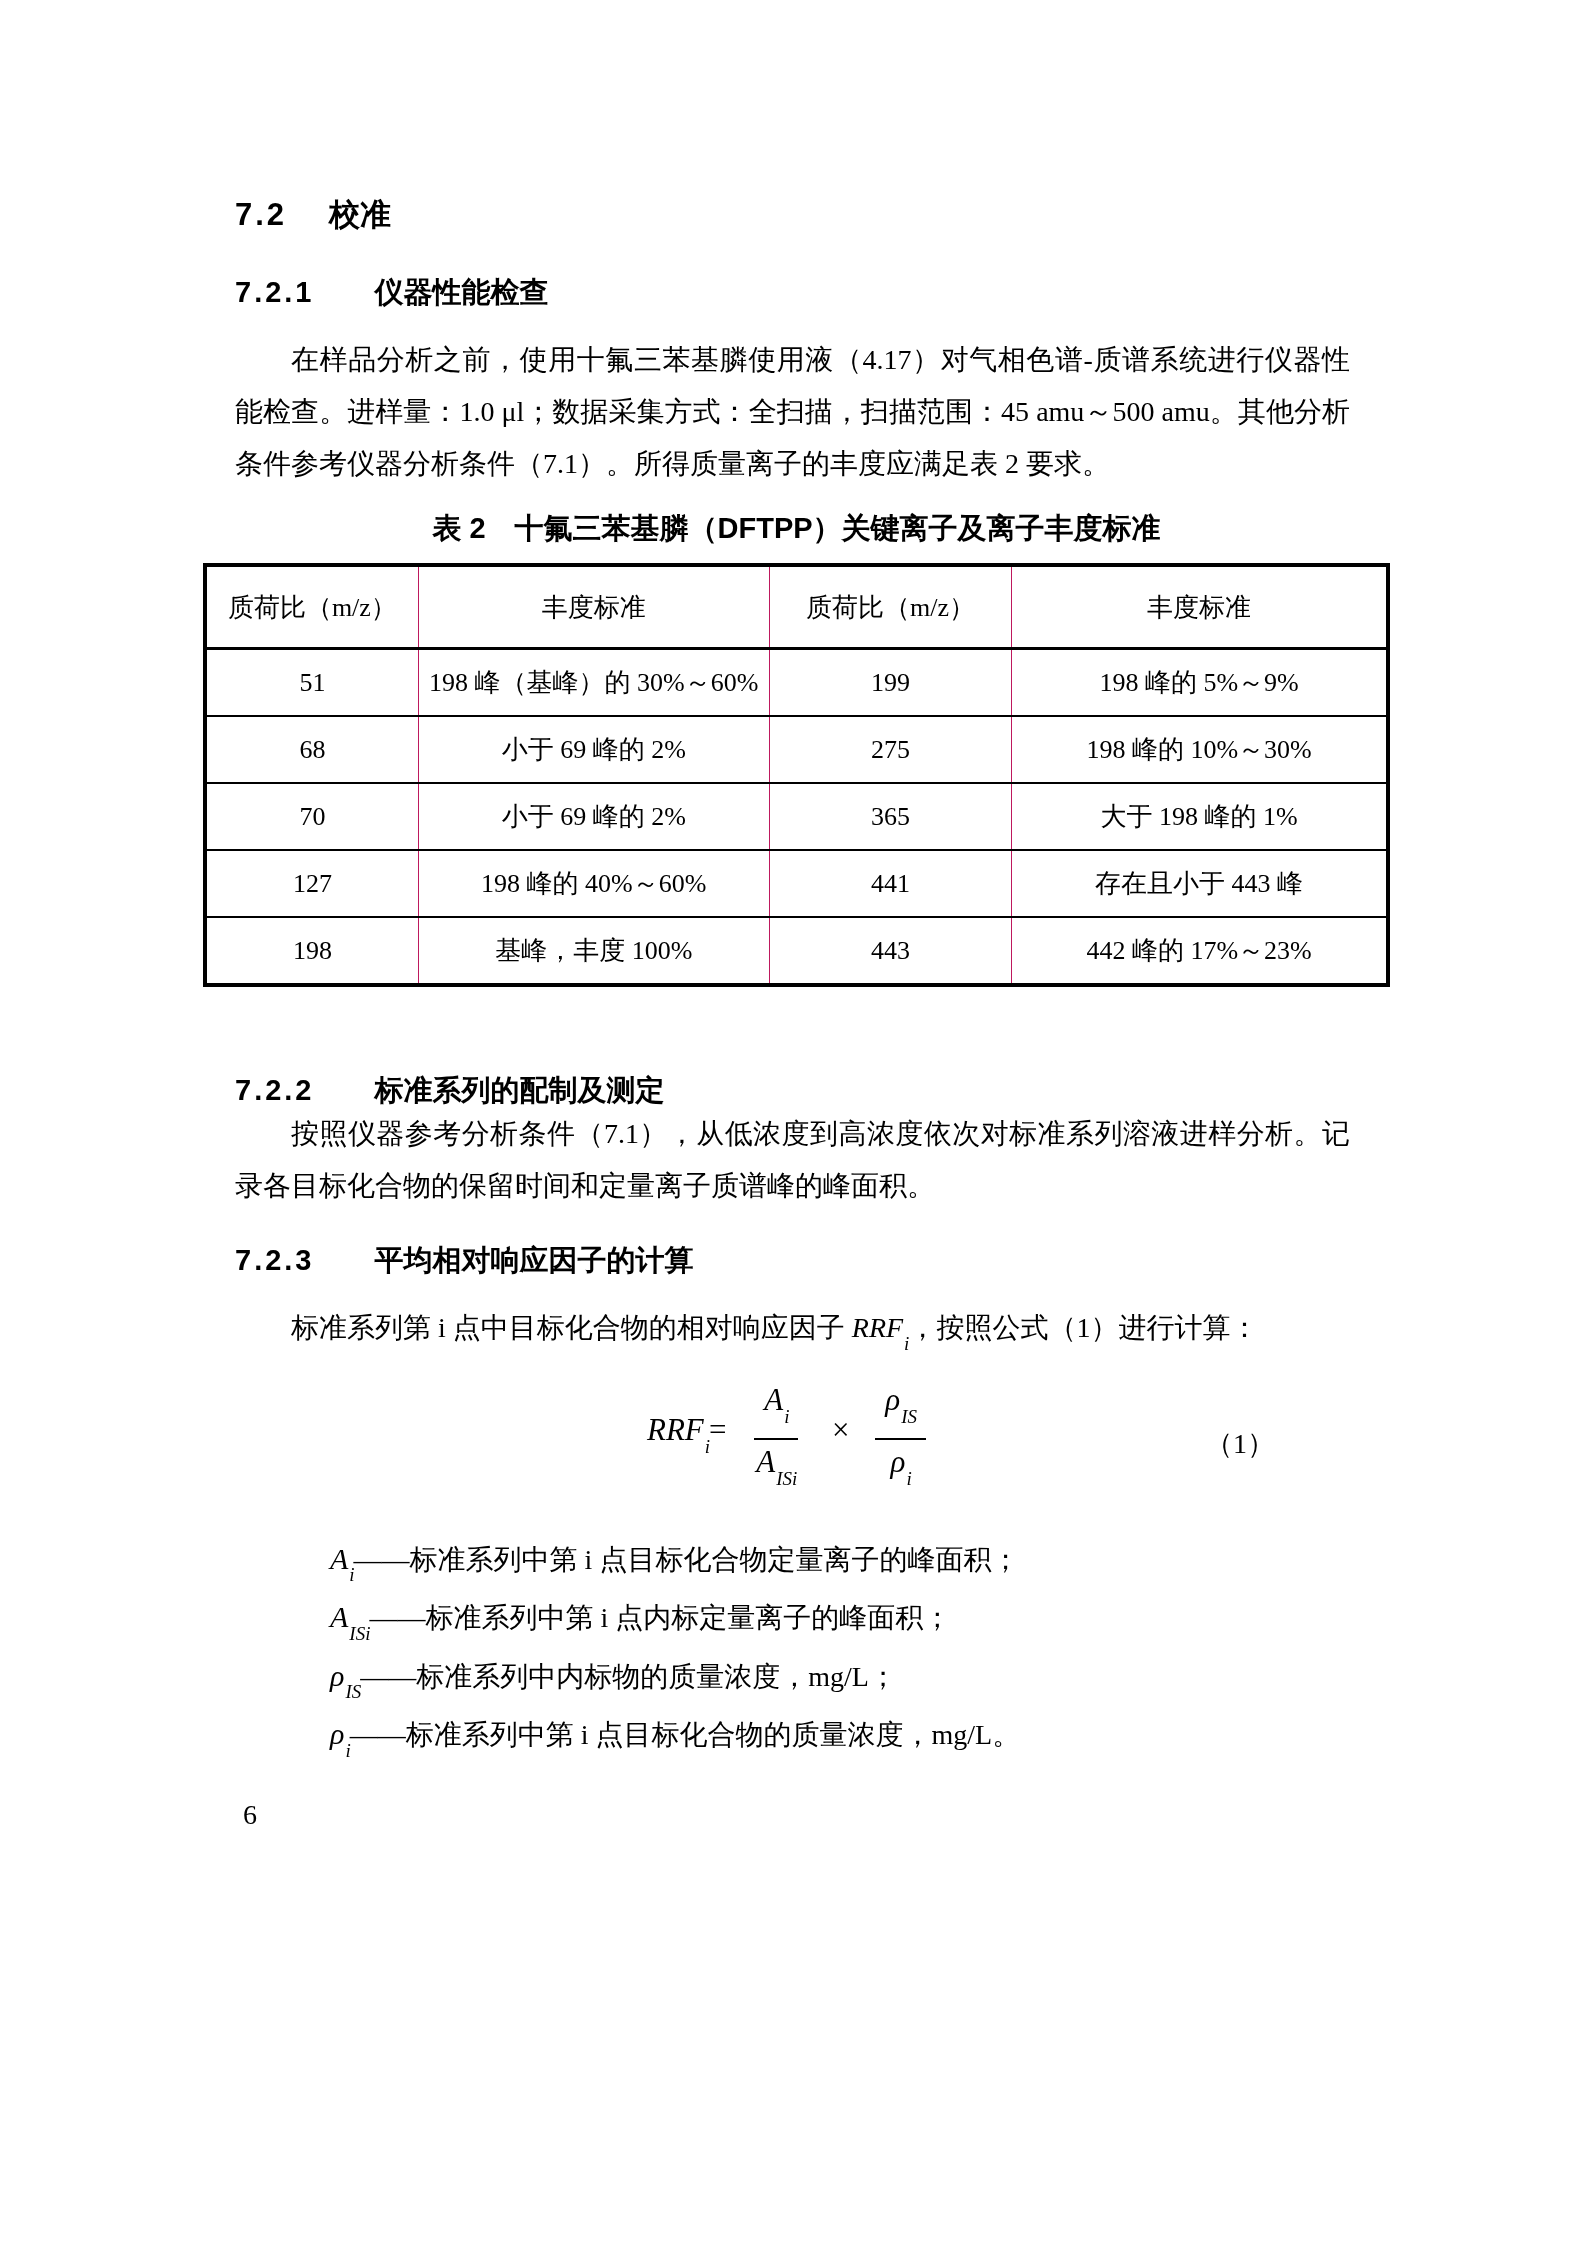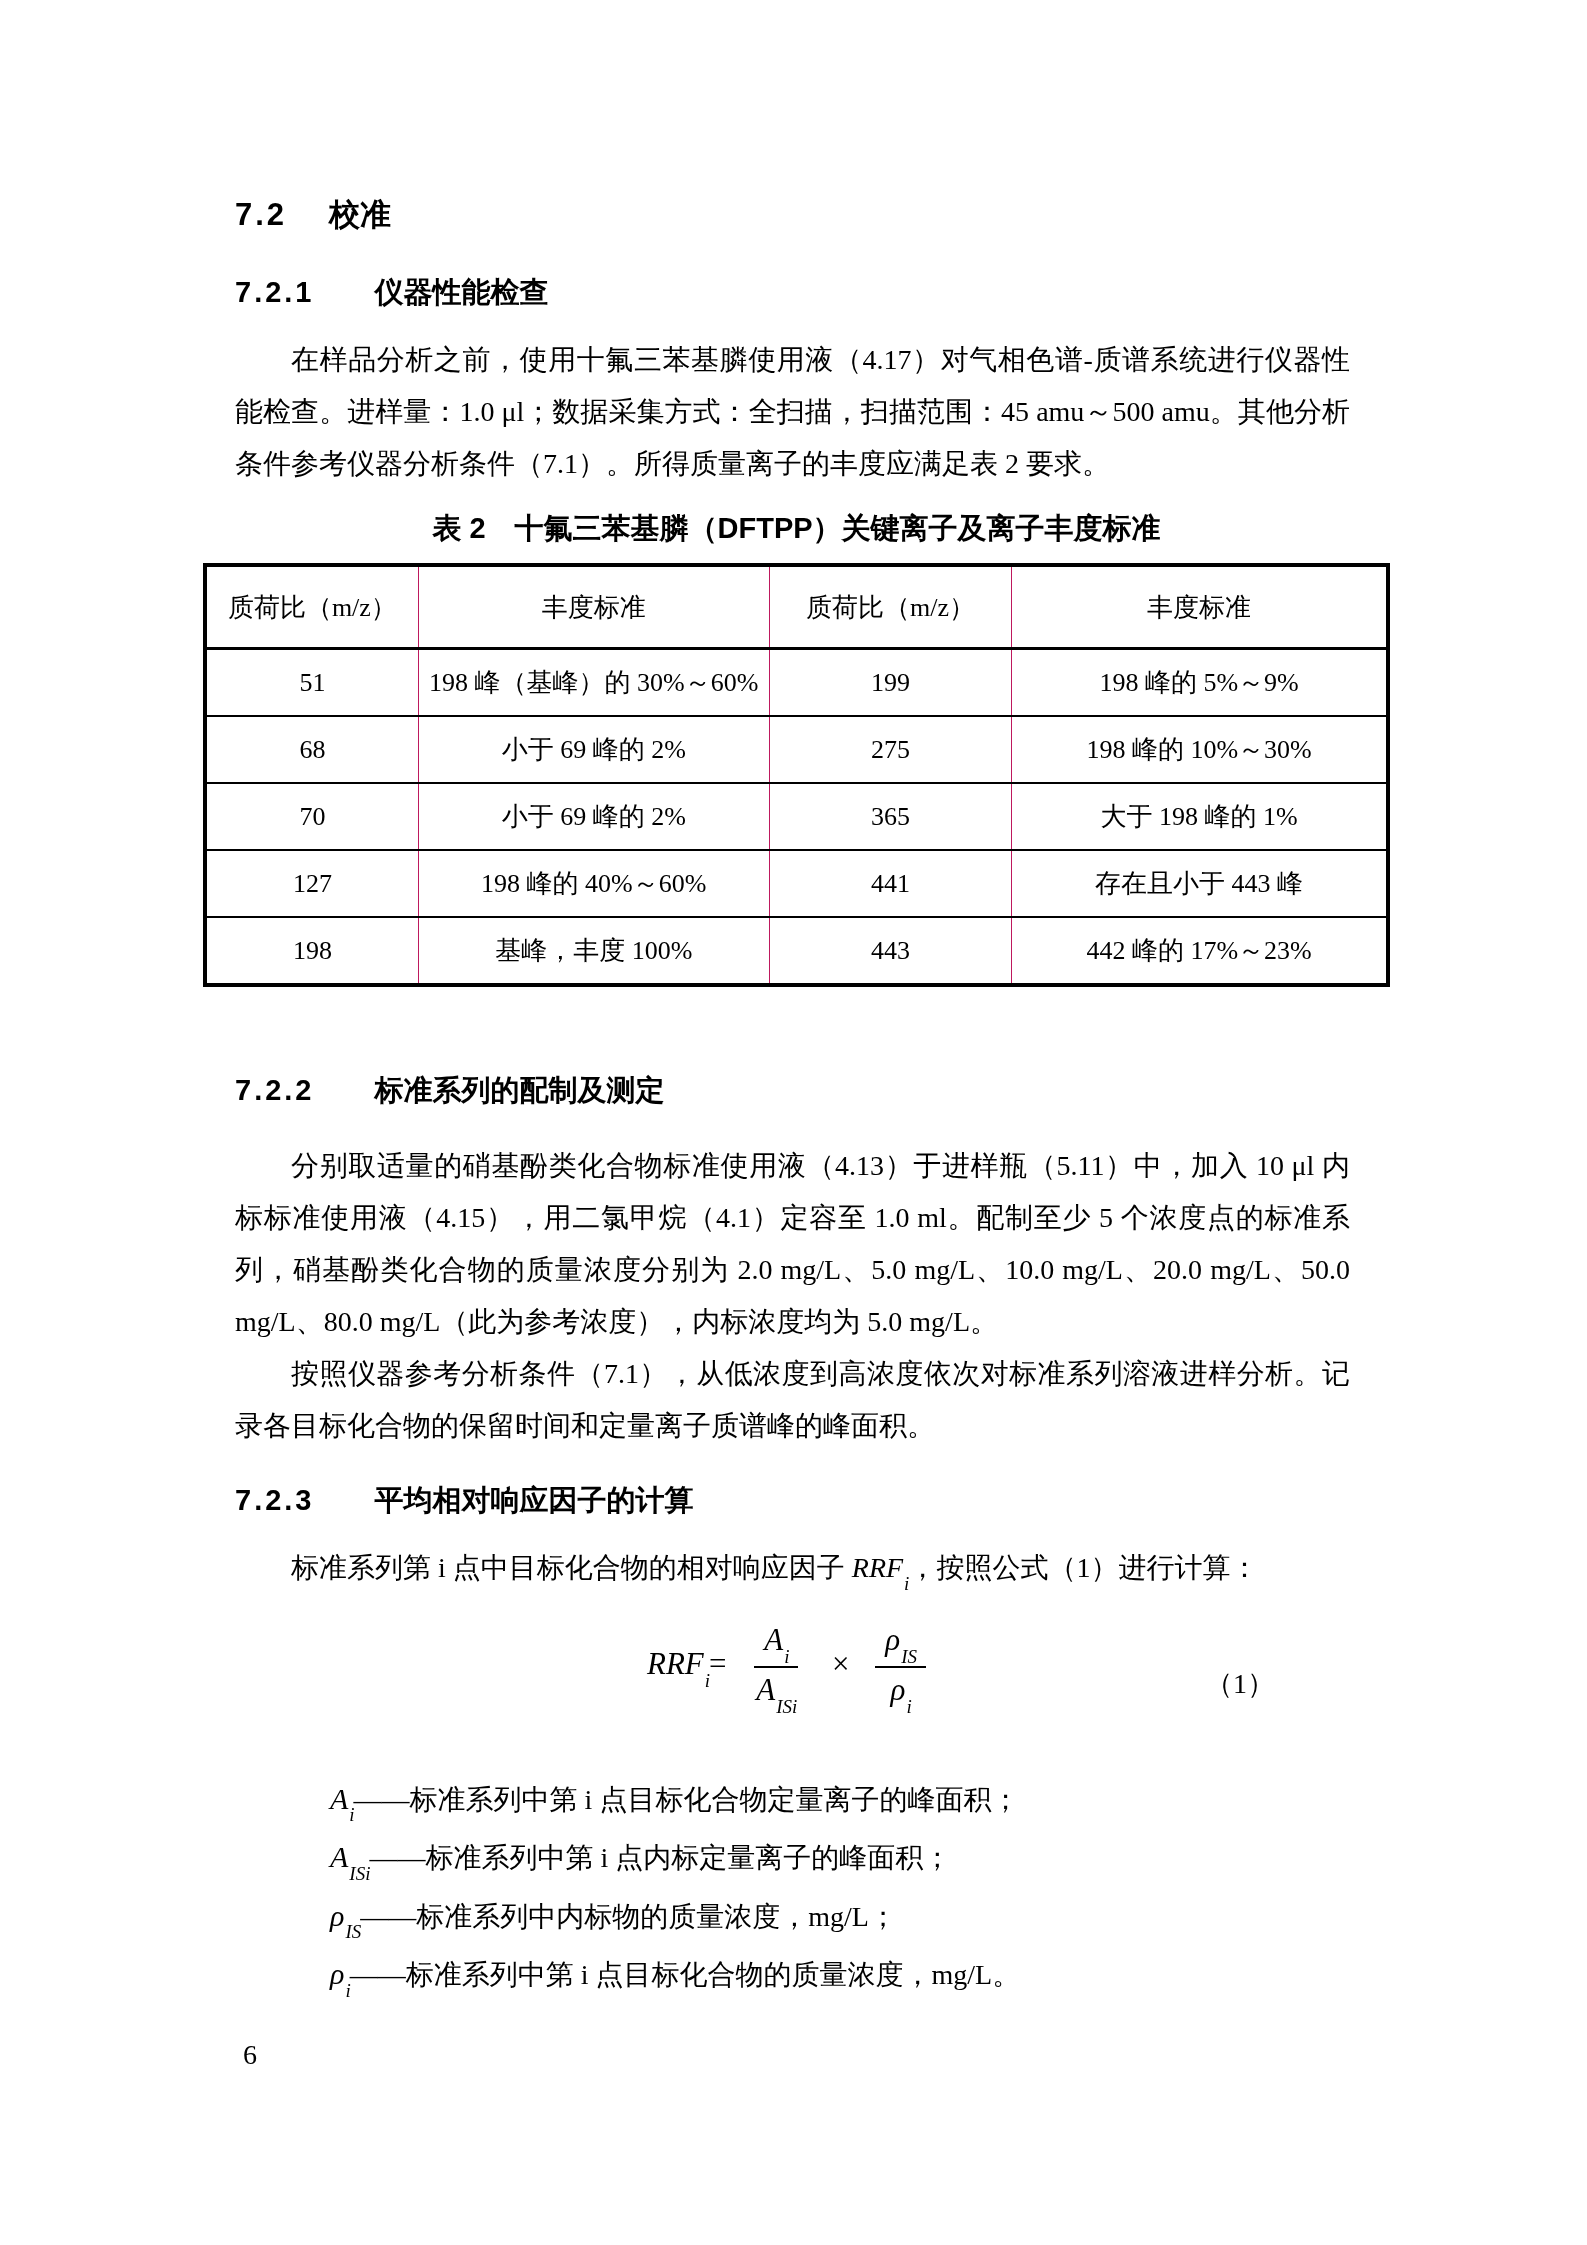--- a/index.html
+++ b/index.html
@@ -74,21 +74,21 @@
     position:relative;
     margin-top:18px;
     height:125px;
     display:flex;align-items:flex-start;justify-content:center;
     font-size:31px;
   }
   .frac{
     display:inline-flex;flex-direction:column;align-items:center;
     vertical-align:middle;margin:0 12px;
   }
-  .frac .top{display:block;border-bottom:2px solid #000;padding:0 10px 4px;}
+  .frac .top{display:block;border-bottom:2px solid #000;padding:0 10px 16px;}
   .frac .bot{display:block;padding:4px 10px 0;}
   .times{margin:0 6px;}
   .eqnum{position:absolute;right:75px;top:50%;transform:translateY(-50%);font-size:28px;}
 
   
   .defs{margin-top:28px;}
   .defrow{display:flex;align-items:baseline;line-height:48px;font-size:28px;}
   .defrow .lead{width:95px;flex:none;}
   .defsym{font-style:italic;font-size:30px;}
   .pageno{margin:30px 0 0 8px;font-size:28px;}
@@ -163,21 +163,20 @@
       </tbody>
     </table>
   </div>
 
   <div class="content">
     <div class="h2 s722">
       <span class="hnum">7.2.2</span>
       <span>标准系列的配制及测定</span>
     </div>
 
-    <p class="body mt">分别取适量的硝基酚类化合物标准使用液（4.13）于进样瓶（5.11）中，加入 10 μl 内标标准使用液（4.15），用二氯甲烷（4.1）定容至 1.0 ml。配制至少 5 个浓度点的标准系列，硝基酚类化合物的质量浓度分别为 2.0 mg/L、5.0 mg/L、10.0 mg/L、20.0 mg/L、50.0 mg/L、80.0 mg/L（此为参考浓度），内标浓度均为 5.0 mg/L。</p>
     <p class="body">按照仪器参考分析条件（7.1），从低浓度到高浓度依次对标准系列溶液进样分析。记录各目标化合物的保留时间和定量离子质谱峰的峰面积。</p>
 
     <div class="h2 s723">
       <span class="hnum">7.2.3</span>
       <span>平均相对响应因子的计算</span>
     </div>
 
     <p class="body first"><span>标准系列第 i 点中目标化合物的相对响应因子 </span><span class="var">RRF</span><sub class="vi">i</sub><span>，按照公式（1）进行计算：</span></p>
 
     <div class="formula-line">

